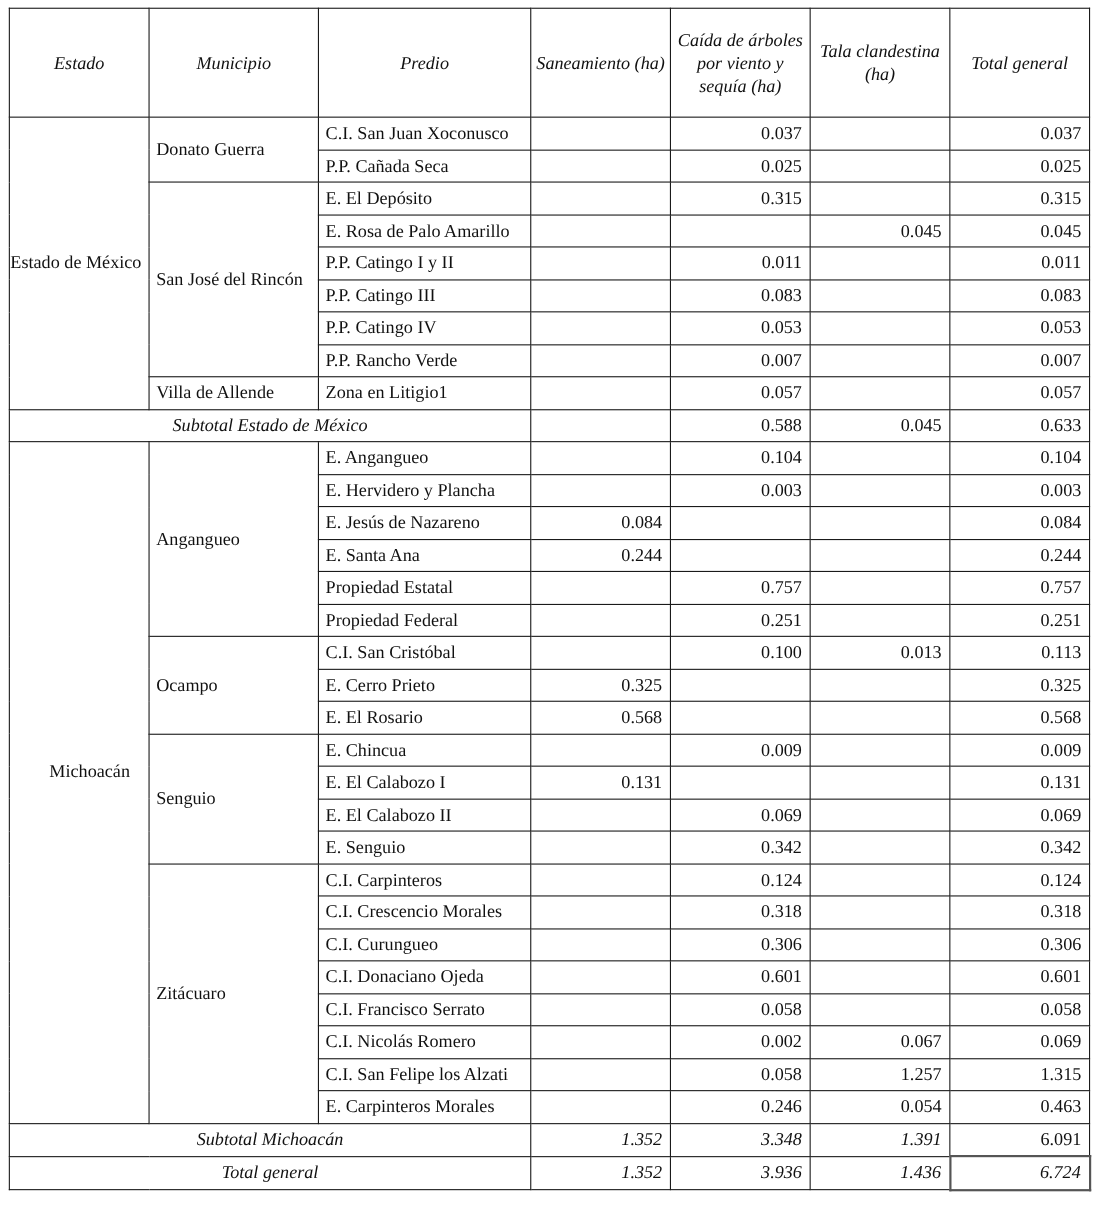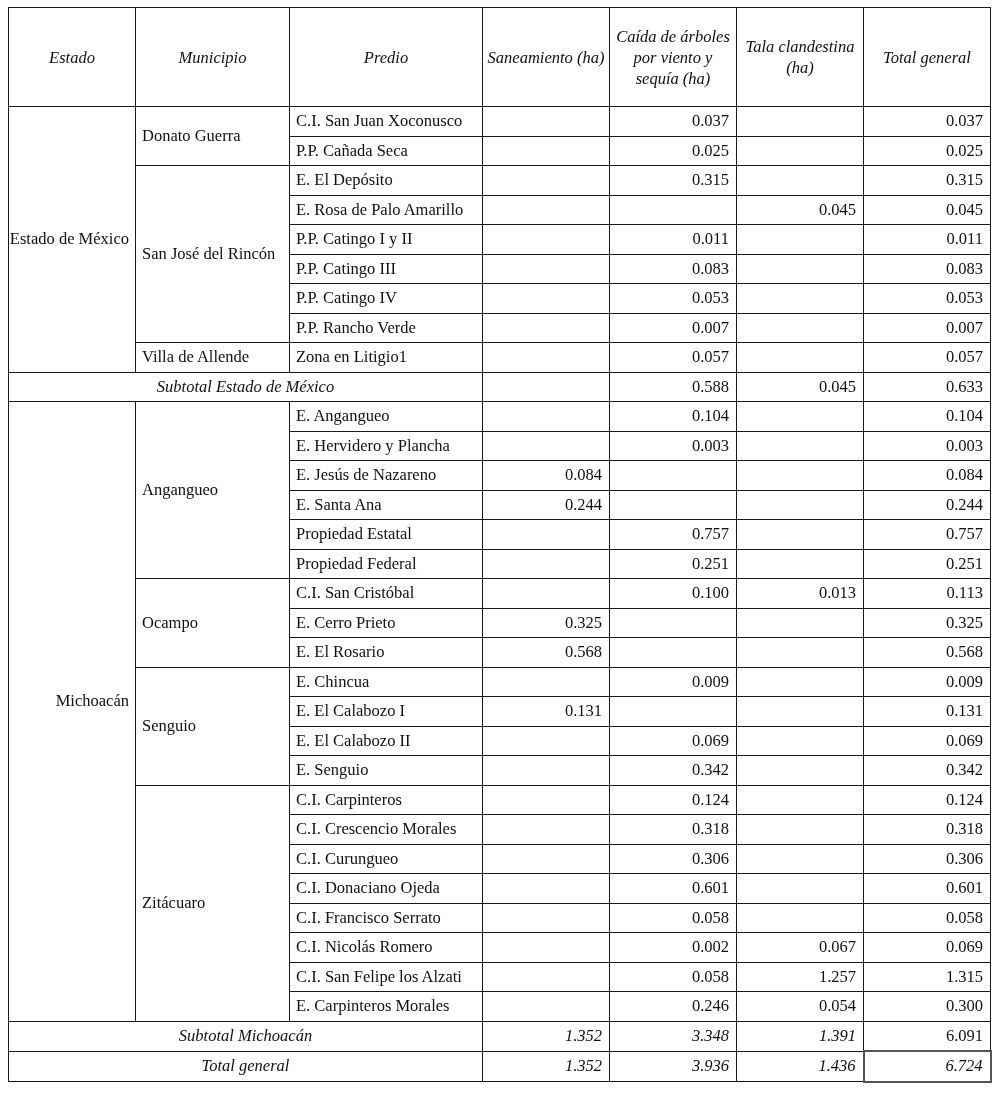--- a/index.html
+++ b/index.html
@@ -6,21 +6,21 @@
   body { width: 1000px; height: 1111px; overflow: hidden; position: relative;
          font-family: "Liberation Serif", "DejaVu Serif", serif; color: #111; }
   table { position: absolute; left: 8px; top: 7px; border-collapse: collapse;
           table-layout: fixed; width: 982px; }
   td, th { border: 1.5px solid #1a1a1a; font-size: 16.5px; padding: 0 6px;
            height: 28.5px; line-height: 20px; white-space: nowrap; overflow: visible; }
   th { font-weight: normal; font-style: italic; height: 98px; text-align: center;
        white-space: normal; line-height: 21px; padding: 0 2px; }
   td.num { text-align: right; padding-right: 7px; }
   td.txt { text-align: left; }
-  td.state { text-align: right; padding-left: 0; vertical-align: middle; }
+  td.state { text-align: center; padding-left: 0; vertical-align: middle; }
   td.mun { text-align: left; vertical-align: middle; }
   td.sub { font-style: italic; text-align: center; }
   td.it { font-style: italic; margin-top: 36px; }
   tr.total td.last { border: 2px solid #555; }
   .col-estado { width: 127px; } .col-mun { width: 154px; } .col-pred { width: 193px; }
   .col-n { width: 127px; }
   .michoacan-label { position: relative; top: -10px; padding-left: 3px; margin-left: 22px; }
 </style>
 </head>
 <body>
@@ -266,21 +266,21 @@
       <td class="num"></td>
       <td class="num">0.058</td>
       <td class="num">1.257</td>
       <td class="num">1.315</td>
     </tr>
     <tr>
       <td class="txt">E. Carpinteros Morales</td>
       <td class="num"></td>
       <td class="num">0.246</td>
       <td class="num">0.054</td>
-      <td class="num">0.300</td>
+      <td class="num">0.463</td>
     </tr>
     <tr>
       <td class="sub" colspan="3">Subtotal Michoacán</td>
       <td class="num it">1.352</td>
       <td class="num it">3.348</td>
       <td class="num it">1.391</td>
       <td class="num">6.091</td>
     </tr>
     <tr class="total">
       <td class="sub" colspan="3">Total general</td>

